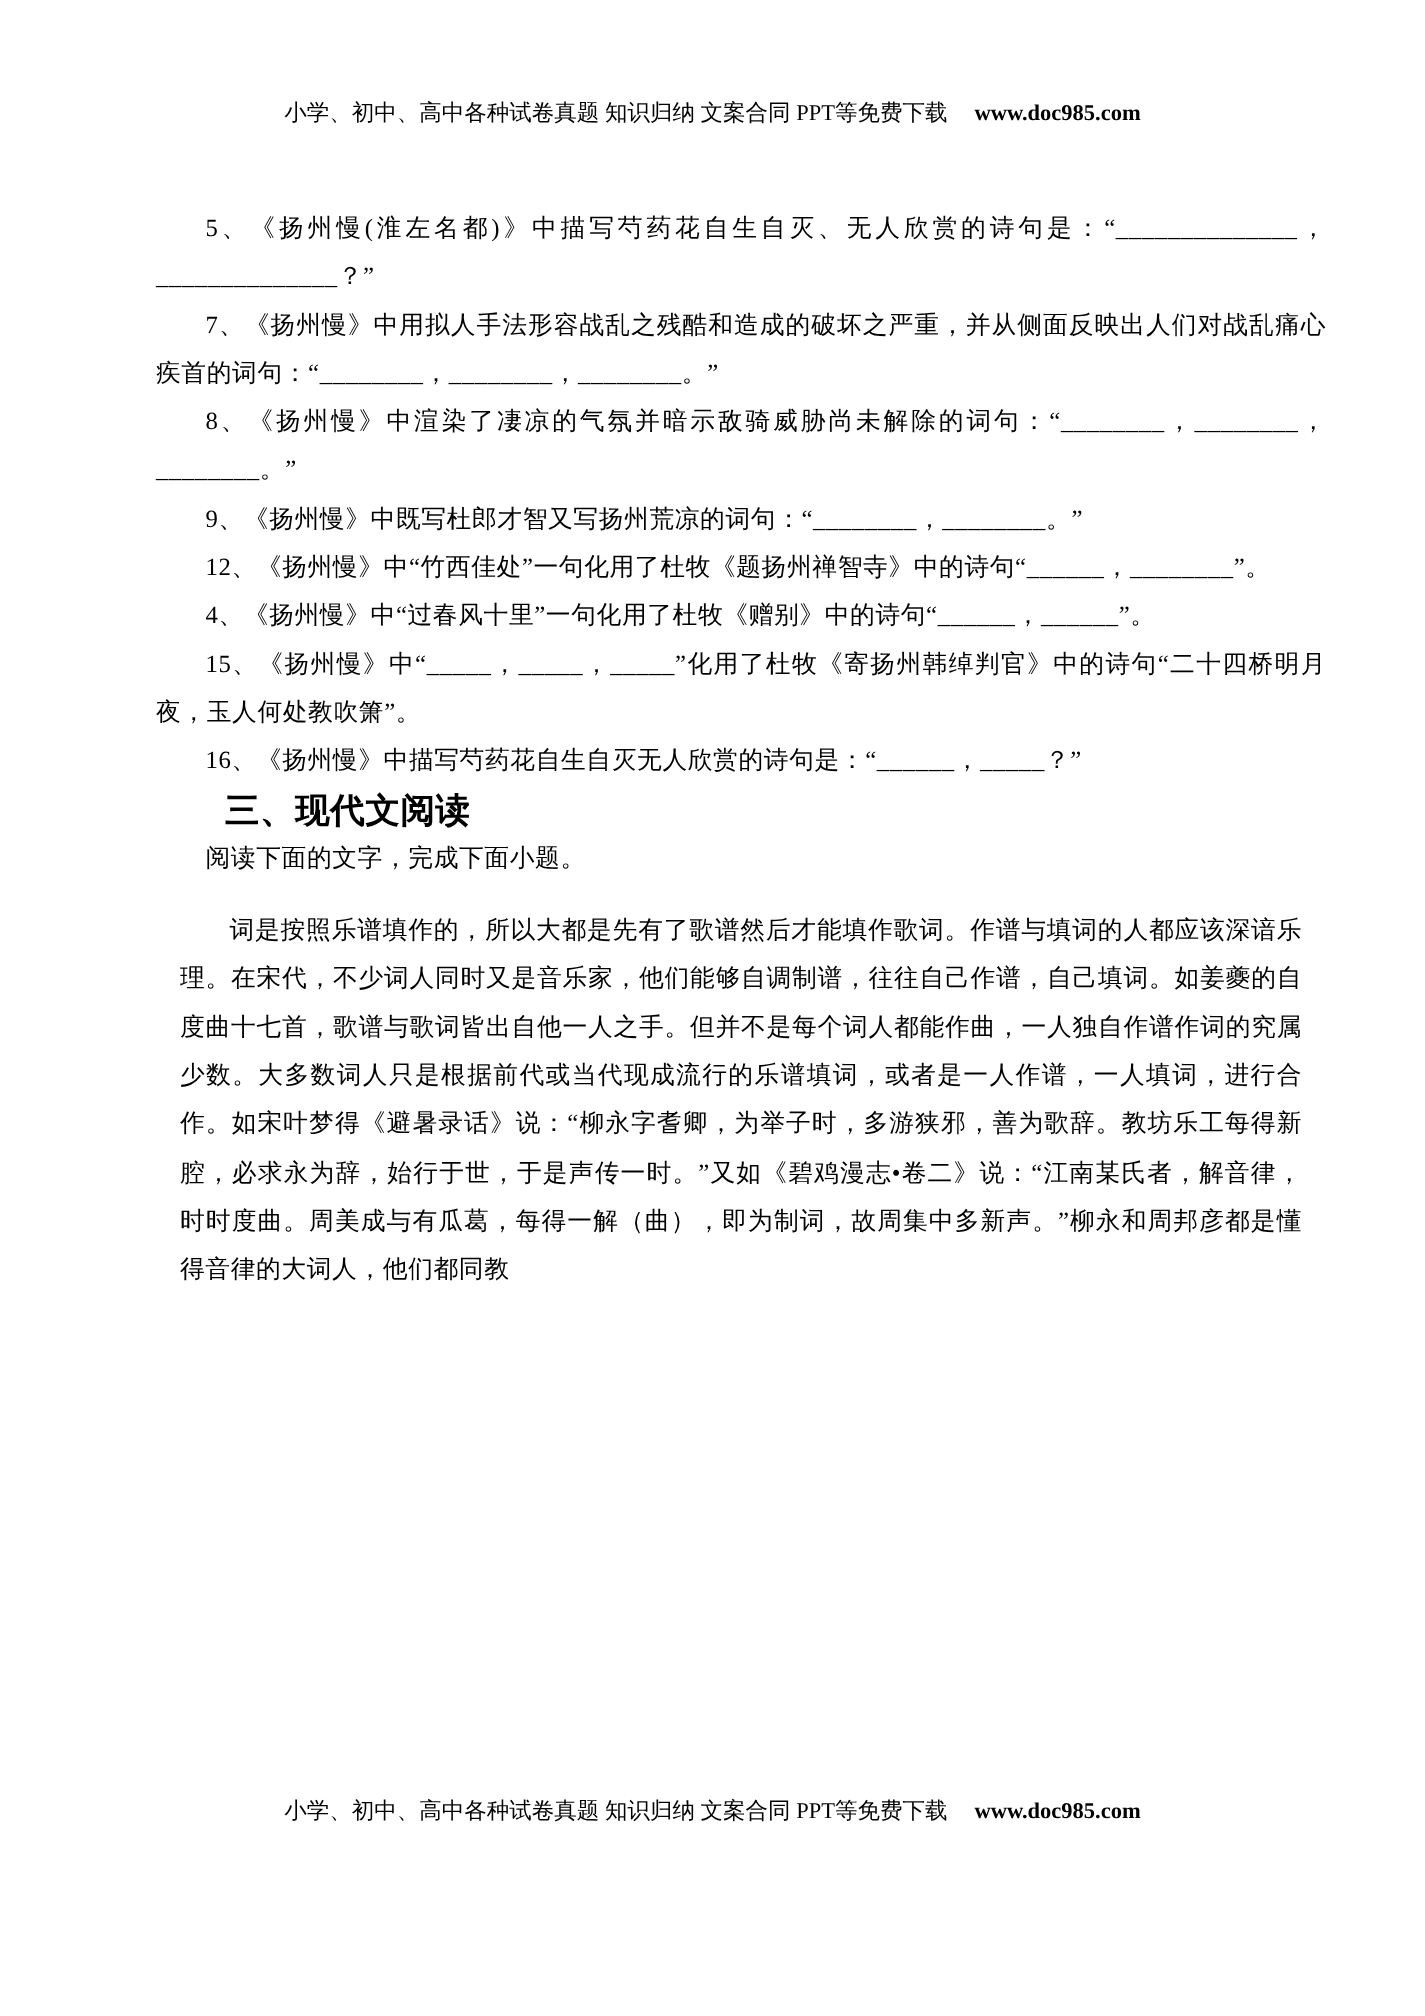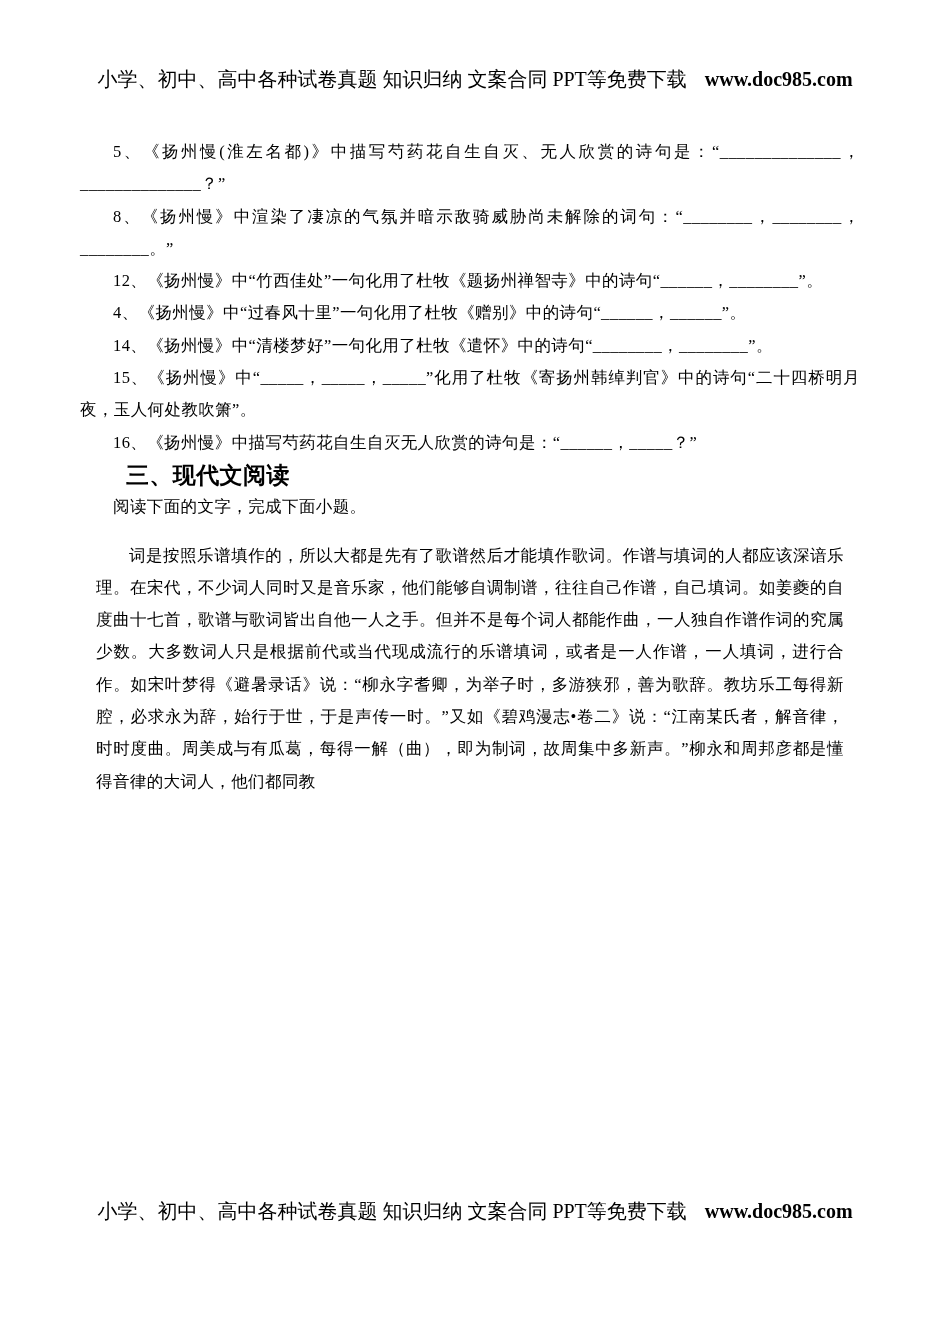--- a/index.html
+++ b/index.html
@@ -18,34 +18,34 @@
   .page {
     position: relative;
     width: 950px;
     height: 1344px;
   }
   .page-header, .page-footer {
     position: absolute;
     left: 0;
     width: 100%;
     text-align: center;
-    font-size: 20px;
+    font-size: 15px;
     color: #000000;
     white-space: nowrap;
   }
   .page-header { top: 66px; }
   .page-footer { top: 1198px; }
   .page-header .url, .page-footer .url {
     margin-left: 18px;
     font-weight: bold;
   }
   .content {
     position: absolute;
     top: 136px;
-    left: 80px;
+    left: 104px;
     width: 780px;
     font-size: 16.5px;
     line-height: 32.3px;
     text-align: justify;
     letter-spacing: 0.4px;
   }
   .q {
     margin: 0;
     text-indent: 2em;
   }
@@ -66,24 +66,25 @@
 <body>
 
 <div class="page">
 
   <div class="page-header">
     <span>小学、初中、高中各种试卷真题 知识归纳 文案合同 PPT等免费下载</span><span class="url">www.doc985.com</span>
   </div>
 
   <div class="content">
     <p class="q">5、《扬州慢(淮左名都)》中描写芍药花自生自灭、无人欣赏的诗句是：“______________，______________？”</p>
+    <p class="q">7、《扬州慢》中用拟人手法形容战乱之残酷和造成的破坏之严重，并从侧面反映出人们对战乱痛心疾首的词句：“________，________，________。”</p>
     <p class="q">8、《扬州慢》中渲染了凄凉的气氛并暗示敌骑威胁尚未解除的词句：“________，________，________。”</p>
+    <p class="q">9、《扬州慢》中既写杜郎才智又写扬州荒凉的词句：“________，________。”</p>
     <p class="q">12、《扬州慢》中“竹西佳处”一句化用了杜牧《题扬州禅智寺》中的诗句“______，________”。</p>
     <p class="q">4、《扬州慢》中“过春风十里”一句化用了杜牧《赠别》中的诗句“______，______”。</p>
-    <p class="q">14、《扬州慢》中“清楼梦好”一句化用了杜牧《遣怀》中的诗句“________，________”。</p>
     <p class="q">15、《扬州慢》中“_____，_____，_____”化用了杜牧《寄扬州韩绰判官》中的诗句“二十四桥明月夜，玉人何处教吹箫”。</p>
     <p class="q">16、《扬州慢》中描写芍药花自生自灭无人欣赏的诗句是：“______，_____？”</p>
 
     <h3 class="section-heading">三、现代文阅读</h3>
     <p class="q">阅读下面的文字，完成下面小题。</p>
     <p class="passage">词是按照乐谱填作的，所以大都是先有了歌谱然后才能填作歌词。作谱与填词的人都应该深谙乐理。在宋代，不少词人同时又是音乐家，他们能够自调制谱，往往自己作谱，自己填词。如姜夔的自度曲十七首，歌谱与歌词皆出自他一人之手。但并不是每个词人都能作曲，一人独自作谱作词的究属少数。大多数词人只是根据前代或当代现成流行的乐谱填词，或者是一人作谱，一人填词，进行合作。如宋叶梦得《避暑录话》说：“柳永字耆卿，为举子时，多游狭邪，善为歌辞。教坊乐工每得新腔，必求永为辞，始行于世，于是声传一时。”又如《碧鸡漫志•卷二》说：“江南某氏者，解音律，时时度曲。周美成与有瓜葛，每得一解（曲），即为制词，故周集中多新声。”柳永和周邦彦都是懂得音律的大词人，他们都同教</p>
   </div>
 
   <div class="page-footer">
     <span>小学、初中、高中各种试卷真题 知识归纳 文案合同 PPT等免费下载</span><span class="url">www.doc985.com</span>

